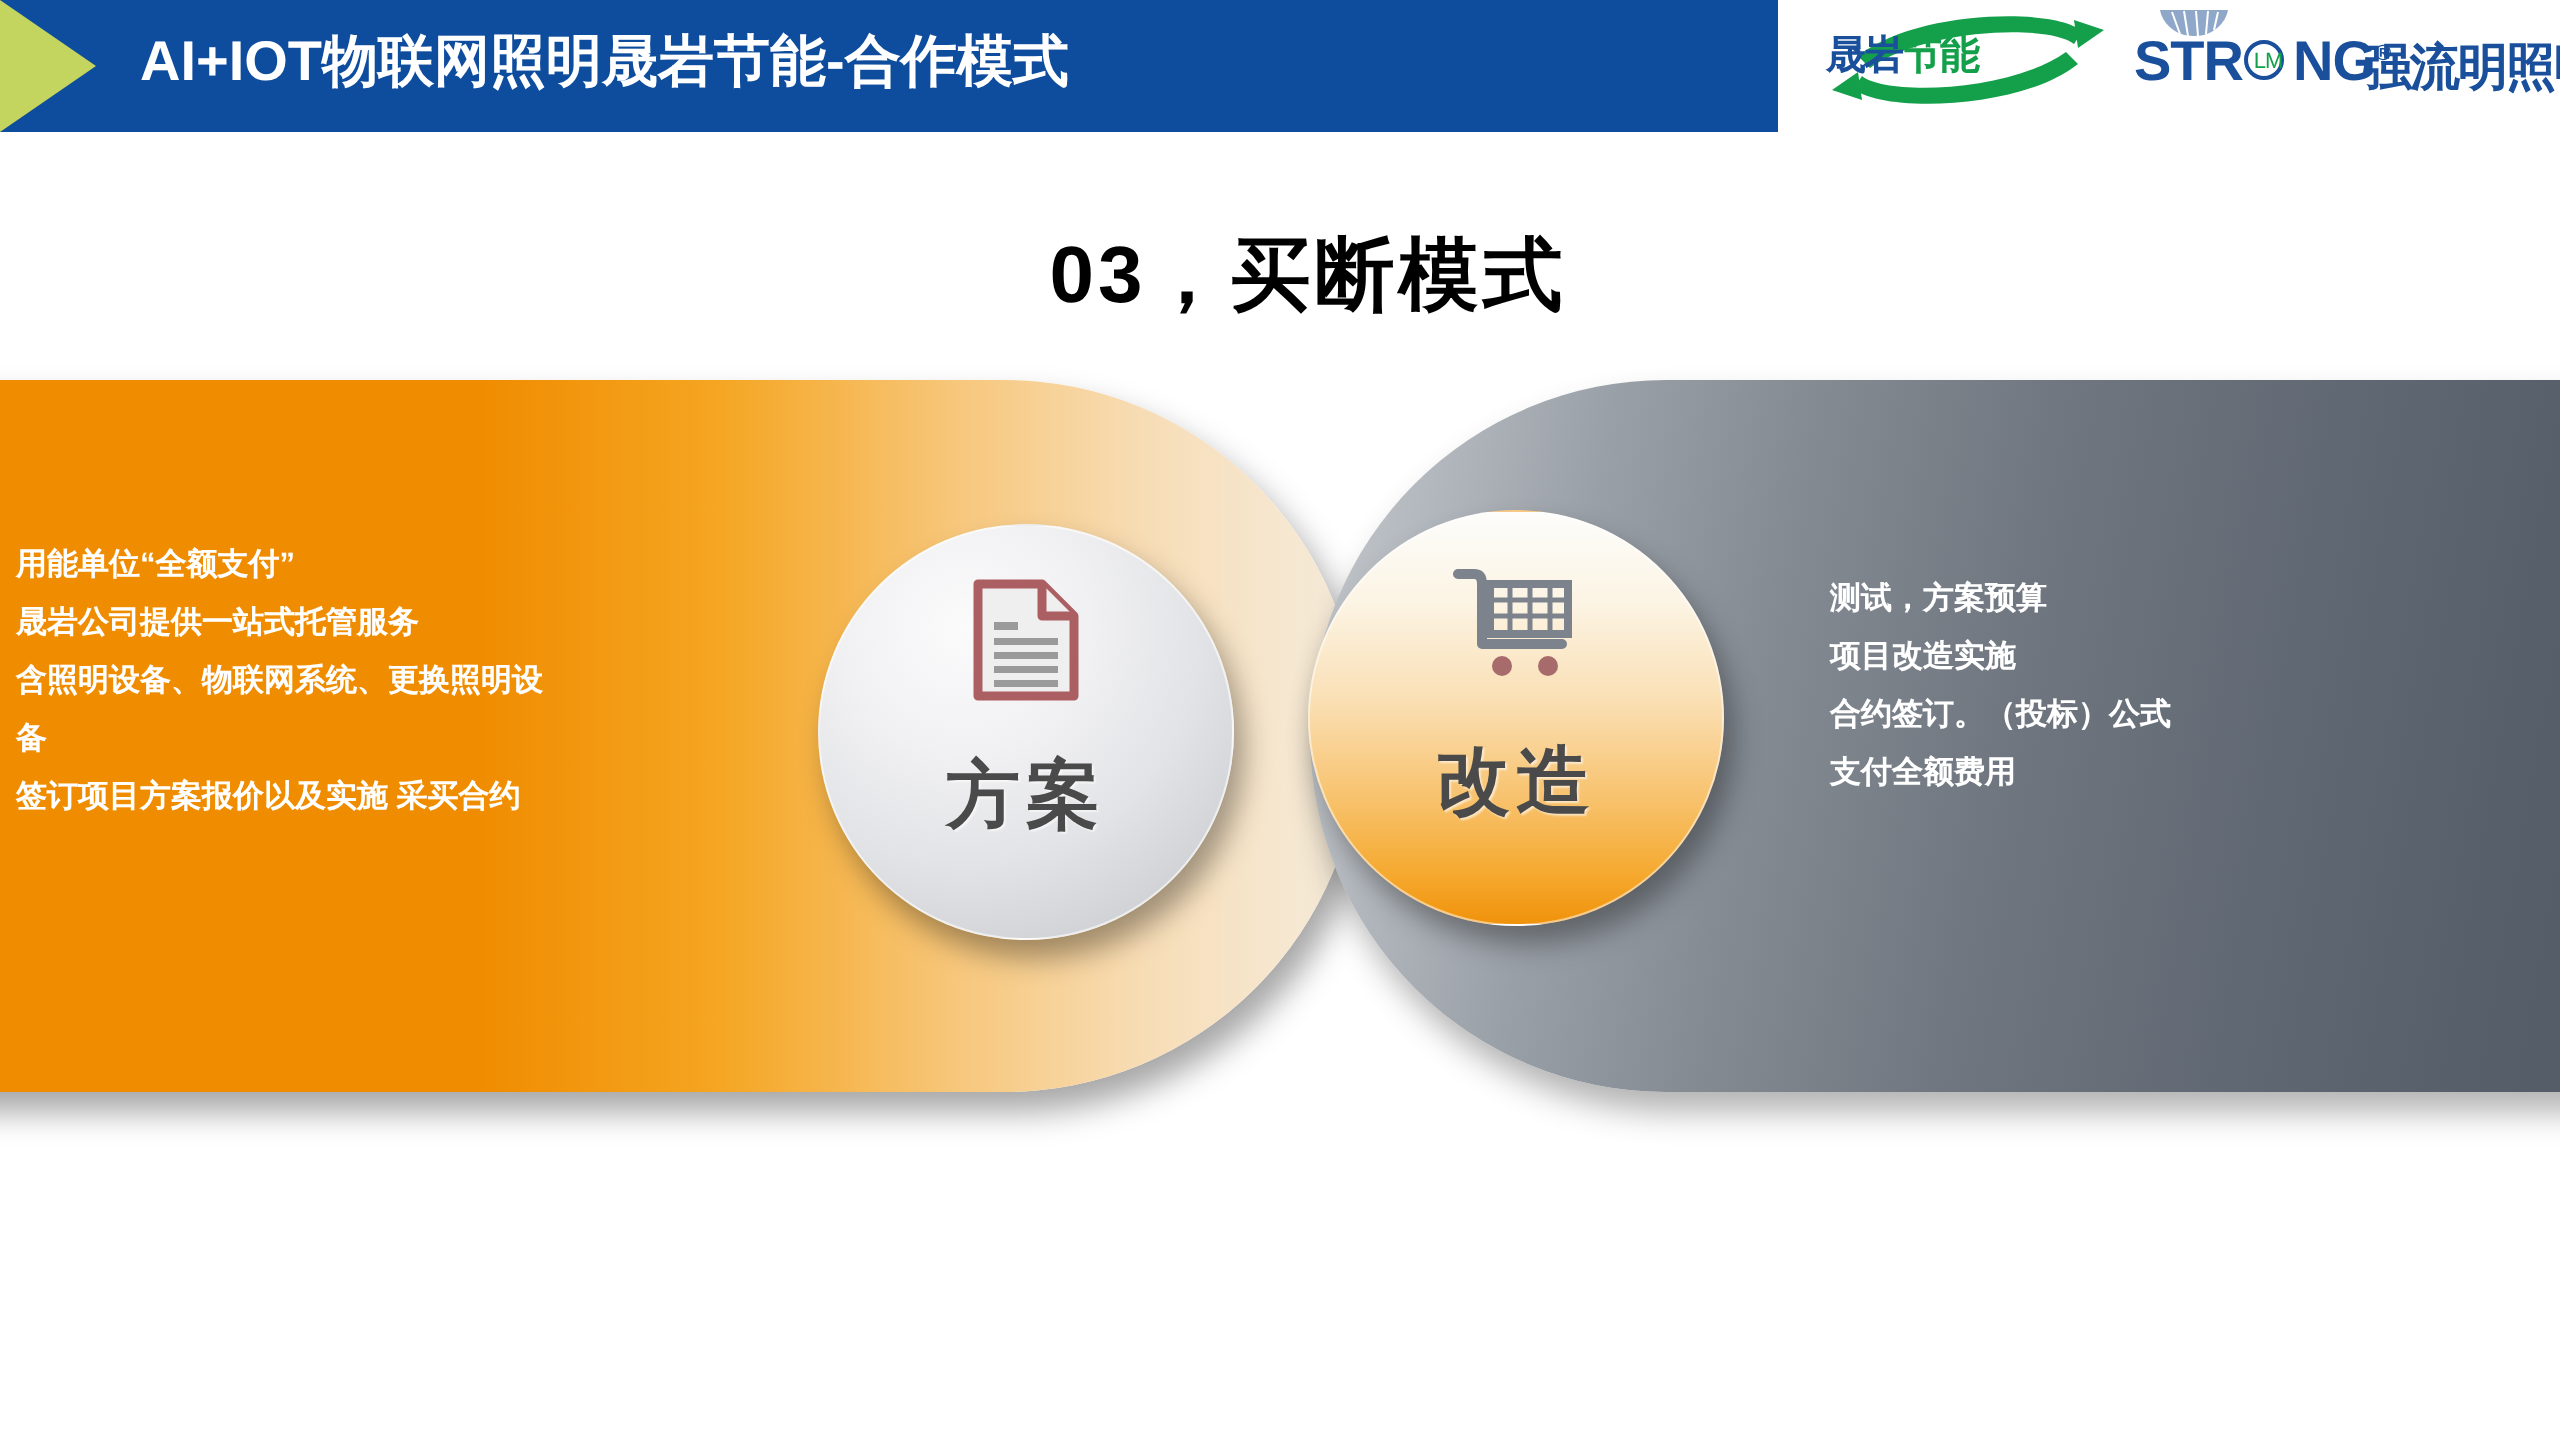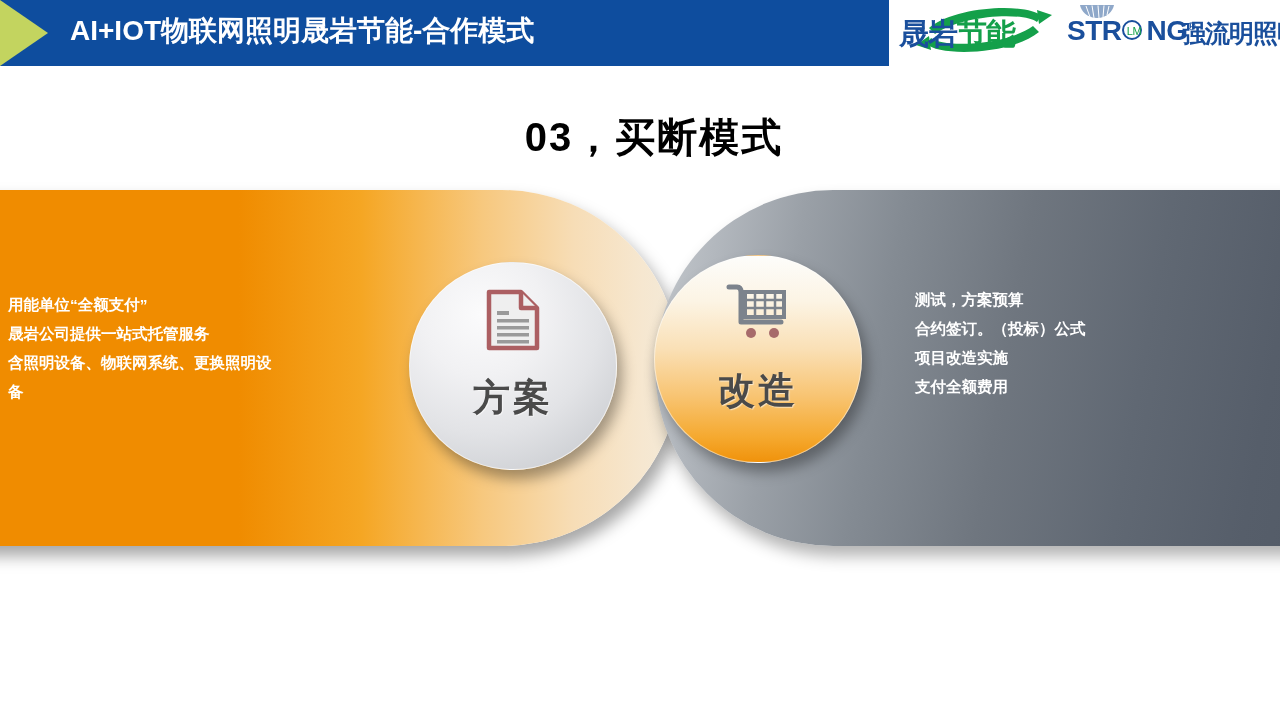--- a/index.html
+++ b/index.html
@@ -51,22 +51,22 @@
     border-left: 3px solid #0e4d9e;
     overflow: hidden;
   }
   .logo-swoosh {
     position: absolute;
     left: 20px; top: 4px;
     width: 150px; height: 52px;
   }
   .logo-cn {
     position: absolute;
-    left: 10px; top: 14px;
-    font-size: 30px;
+    left: 24px; top: 14px;
+    font-size: 20px;
     font-weight: bold;
     letter-spacing: -1px;
     z-index: 3;
     white-space: nowrap;
   }
   .logo-cn .blue { color: #1a4f9c; }
   .logo-cn .green { color: #14a04a; }
   .logo-strong {
     position: absolute;
     left: 178px; top: 15px;
@@ -158,21 +158,20 @@
   }
   .panel-left-text {
     position: absolute;
     left: 8px; top: 268px;
     width: 340px;
     color: #ffffff;
     font-size: 15.5px;
     font-weight: bold;
     line-height: 29px;
     z-index: 5;
-    margin-top: 22px;
   }
   .panel-right-text {
     position: absolute;
     left: 915px; top: 285px;
     width: 340px;
     color: #ffffff;
     font-size: 15.5px;
     font-weight: bold;
     line-height: 29px;
     z-index: 5;
@@ -253,27 +252,28 @@
 </div>
 
 <div class="slide-title">03，买断模式</div>
 
 <div class="panel-left"></div>
 <div class="panel-left-text">
   <div>用能单位“全额支付”</div>
   <div>晟岩公司提供一站式托管服务</div>
   <div>含照明设备、物联网系统、更换照明设</div>
   <div>备</div>
+  <div>签订项目方案报价以及实施  采买合约</div>
 </div>
 
 <div class="panel-right"></div>
 <div class="panel-right-text">
   <div>测试，方案预算</div>
+  <div> 项目改造实施</div>
   <div>合约签订。（投标）公式</div>
-  <div> 项目改造实施</div>
   <div>支付全额费用</div>
 </div>
 
 <div class="circle circle-plan">
   <div class="circle-icon">
     <svg width="56" height="62" viewBox="0 0 56 62">
       <path d="M4 3 H36 L52 19 V59 H4 Z" fill="#efefef" stroke="#ac5f62" stroke-width="4.5" stroke-linejoin="round"></path>
       <path d="M36 3 V19 H52" fill="#efefef" stroke="#ac5f62" stroke-width="4.5" stroke-linejoin="round"></path>
       <g fill="#9a9a9a">
         <rect x="12" y="22" width="12" height="4"></rect>

